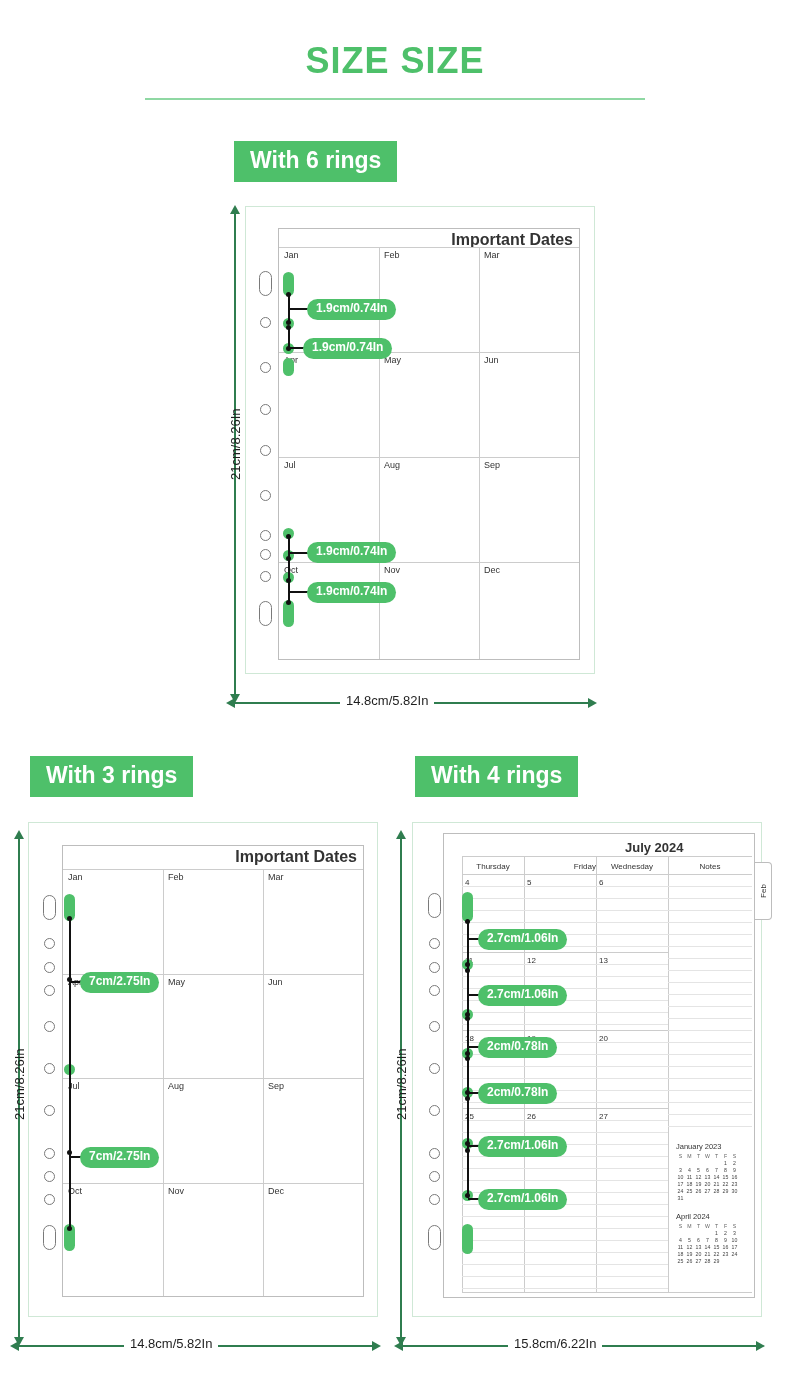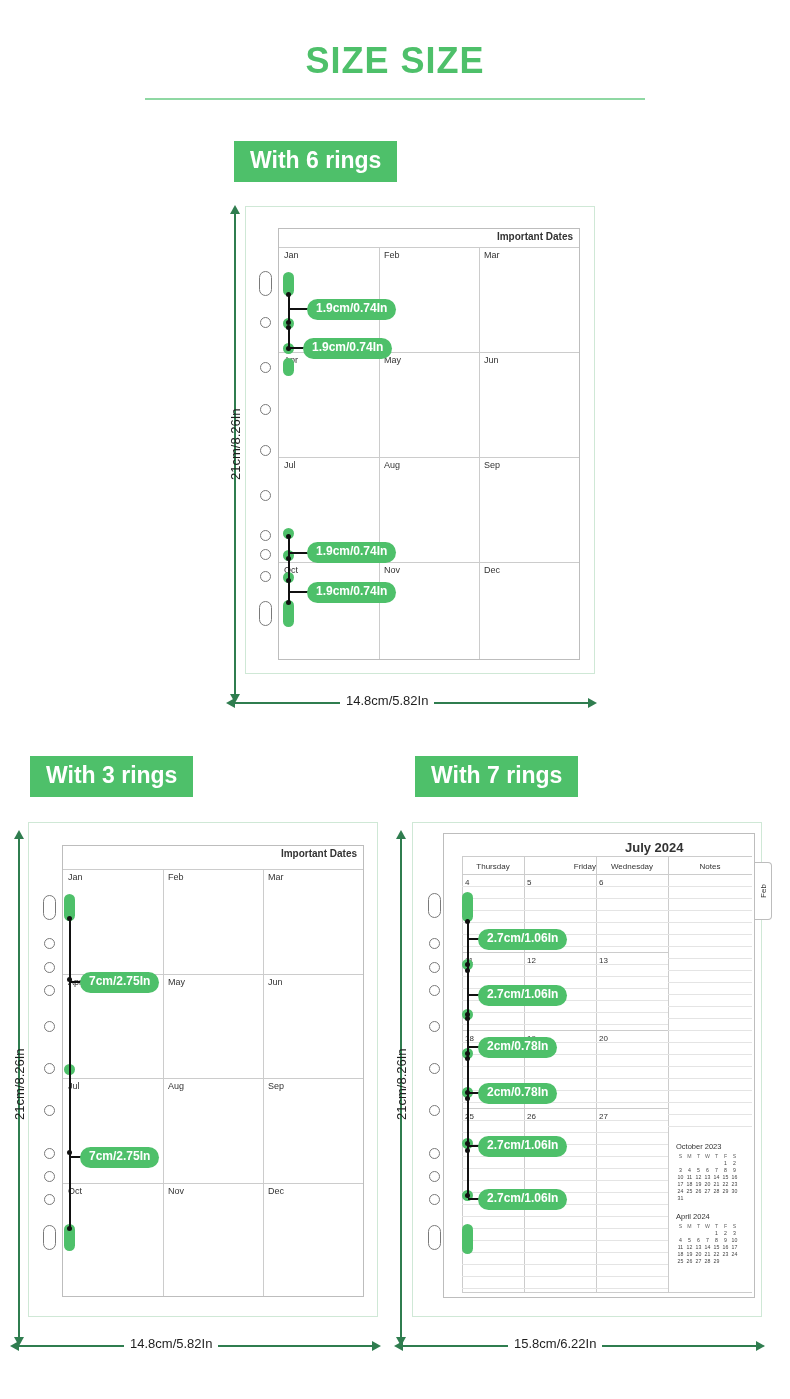--- a/index.html
+++ b/index.html
@@ -37,21 +37,21 @@
     box-sizing:border-box;
   }
   .sheet{
     position:absolute;
     border:1px solid #bdbdbd;
     background:#fff;
     box-sizing:border-box;
   }
   .sheet-hd{
     position:absolute;right:6px;top:2px;
-    font-size:10px;font-weight:bold;color:#333;
+    font-size:16px;font-weight:bold;color:#333;
   }
   .grid-line-h{position:absolute;background:#cccccc;height:1px;}
   .grid-line-v{position:absolute;background:#cccccc;width:1px;}
   .cell-label{position:absolute;font-size:9px;color:#333;}
   .ring{
     position:absolute;
     border:1.4px solid #7a7a7a;
     border-radius:50%;
     box-sizing:border-box;
   }
@@ -265,21 +265,21 @@
 <div class="dim-line" style="left:18px;top:838px;width:1.6px;height:500px;"></div>
 <div class="arrow arr-up" style="left:14px;top:830px;"></div>
 <div class="arrow arr-down" style="left:14px;top:1337px;"></div>
 <div class="dim-label vert" style="left:12px;top:1120px;">21cm/8.26In</div>
 
 <div class="dim-line" style="left:18px;top:1345px;width:356px;height:1.6px;"></div>
 <div class="arrow arr-left" style="left:10px;top:1341px;"></div>
 <div class="arrow arr-right" style="left:372px;top:1341px;"></div>
 <div class="dim-label" style="left:124px;top:1336px;background:#fff;padding:0 6px;">14.8cm/5.82In</div>
 
-<div class="tag" style="left:415px;top:756px;">With 7 rings</div>
+<div class="tag" style="left:415px;top:756px;">With 4 rings</div>
 
 <div class="panel" style="left:412px;top:822px;width:350px;height:495px;"></div>
 
 <div class="sheet" style="left:443px;top:833px;width:312px;height:465px;"></div>
 <div class="wk-title" style="left:625px;top:840px;">July 2024</div>
 
 <div class="tab" style="left:755px;top:862px;width:17px;height:58px;">
   <span>Feb</span>
 </div>
 
@@ -364,21 +364,21 @@
     <div class="grid-line-h" style="left: 668px; top: 1054px; width: 84px; background: rgb(228, 228, 228);"></div>
     <div class="grid-line-h" style="left: 668px; top: 1066px; width: 84px; background: rgb(228, 228, 228);"></div>
     <div class="grid-line-h" style="left: 668px; top: 1078px; width: 84px; background: rgb(228, 228, 228);"></div>
     <div class="grid-line-h" style="left: 668px; top: 1090px; width: 84px; background: rgb(228, 228, 228);"></div>
     <div class="grid-line-h" style="left: 668px; top: 1102px; width: 84px; background: rgb(228, 228, 228);"></div>
     <div class="grid-line-h" style="left: 668px; top: 1114px; width: 84px; background: rgb(228, 228, 228);"></div>
     <div class="grid-line-h" style="left: 668px; top: 1126px; width: 84px; background: rgb(228, 228, 228);"></div>
   </div>
 
 <div class="mini-cal" style="left:676px;top:1142px;">
-  <div class="mc-title">October 2023</div>
+  <div class="mc-title">January 2023</div>
   <table>
       <tbody id="mc0">
         <tr>
           <td class="hd">S</td>
           <td class="hd">M</td>
           <td class="hd">T</td>
           <td class="hd">W</td>
           <td class="hd">T</td>
           <td class="hd">F</td>
           <td class="hd">S</td>

